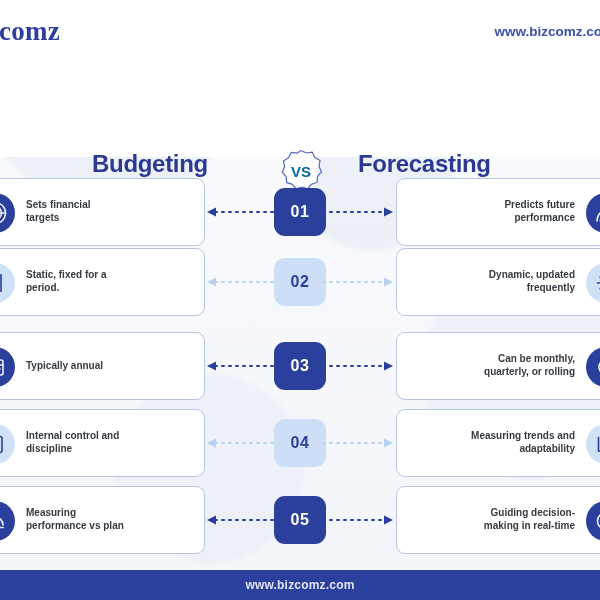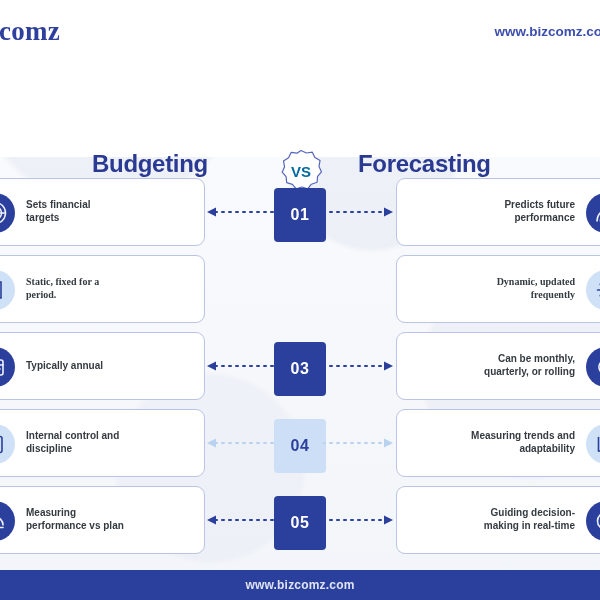--- a/index.html
+++ b/index.html
@@ -93,21 +93,21 @@
   }
   .card.left  .card-text { margin-left: 63px; margin-right: 10px; text-align: left; }
   .card.right .card-text { margin-right: 63px; margin-left: 10px; text-align: right; }
 
   
   .connector {
     position: absolute; left: 205px; top: 0; width: 191px; height: 68px;
   }
   .num-badge {
     position: absolute; left: 69px; top: 10px;
-    width: 52px; height: 54px; border-radius: 4px;
+    width: 52px; height: 48px; border-radius: 11px;
     display: flex; align-items: center; justify-content: center;
     font-size: 16px; font-weight: 700; letter-spacing: .5px;
   }
   .num-badge.dark  { background: #2b3f9c; color: #ffffff; }
   .num-badge.light { background: #ccdff6; color: #2b3f9c; }
 
   .arrow { position: absolute; top: 27px; height: 14px; }
   .arrow.to-left  { left: 2px;   width: 70px; }
   .arrow.to-right { left: 118px; width: 70px; }
   .arrow svg { display: block; }
@@ -189,37 +189,52 @@
             <path d="M11 28 A12 12 0 0 1 23 16"></path>
               <path d="M14.5 28 A8.5 8.5 0 0 1 23 19.5"></path>
             <path d="M18 28 A5 5 0 0 1 23 23"></path>
               <circle cx="26.5" cy="27" r="2" fill="#eef2fb" stroke="none"></circle>
           </g>
           </svg>
       </div>
     </div>
   </div>
 
-  <div class="row" style="top:255px;font-family:Liberation Serif, serif;">
+  <div class="row" style="top:248px;">
     <div class="card left">
       <div class="icon-circle">
         <svg width="40" height="40" viewBox="0 0 40 40">
             <circle cx="20" cy="20" r="20" fill="#cfe1f7"></circle>
           <g fill="none" stroke="#2b3f9c" stroke-width="1.6" stroke-linecap="round">
             <path d="M14 12 H26 V28 H14 Z"></path>
               <path d="M17 17 H23"></path>
               <path d="M17 20.5 H23"></path>
               <path d="M17 24 H21"></path>
           </g>
           </svg>
       </div>
       <div class="card-text">Static, fixed for a
 period.</div>
     </div>
 
+    <div class="connector">
+      <div class="arrow to-left">
+        <svg width="70" height="14" viewBox="0 0 70 14">
+          <path d="M8 7 H70" stroke="#b8d2f0" stroke-width="2" stroke-dasharray="2 5" stroke-linecap="round"></path>
+          <path d="M0 7 L9 2.5 L9 11.5 Z" fill="#b8d2f0"></path>
+        </svg>
+      </div>
+      <div class="num-badge light">02</div>
+      <div class="arrow to-right">
+        <svg width="70" height="14" viewBox="0 0 70 14">
+          <path d="M0 7 H62" stroke="#b8d2f0" stroke-width="2" stroke-dasharray="2 5" stroke-linecap="round"></path>
+          <path d="M70 7 L61 2.5 L61 11.5 Z" fill="#b8d2f0"></path>
+        </svg>
+      </div>
+    </div>
 
     <div class="card right">
       <div class="card-text">Dynamic, updated
 frequently</div>
       <div class="icon-circle">
         <svg width="40" height="40" viewBox="0 0 40 40">
             <circle cx="20" cy="20" r="20" fill="#cfe1f7"></circle>
           <g fill="none" stroke="#2b3f9c" stroke-width="1.6" stroke-linecap="round">
             <circle cx="20" cy="20" r="4.3"></circle>
             <path d="M20 11.5 V14"></path>

